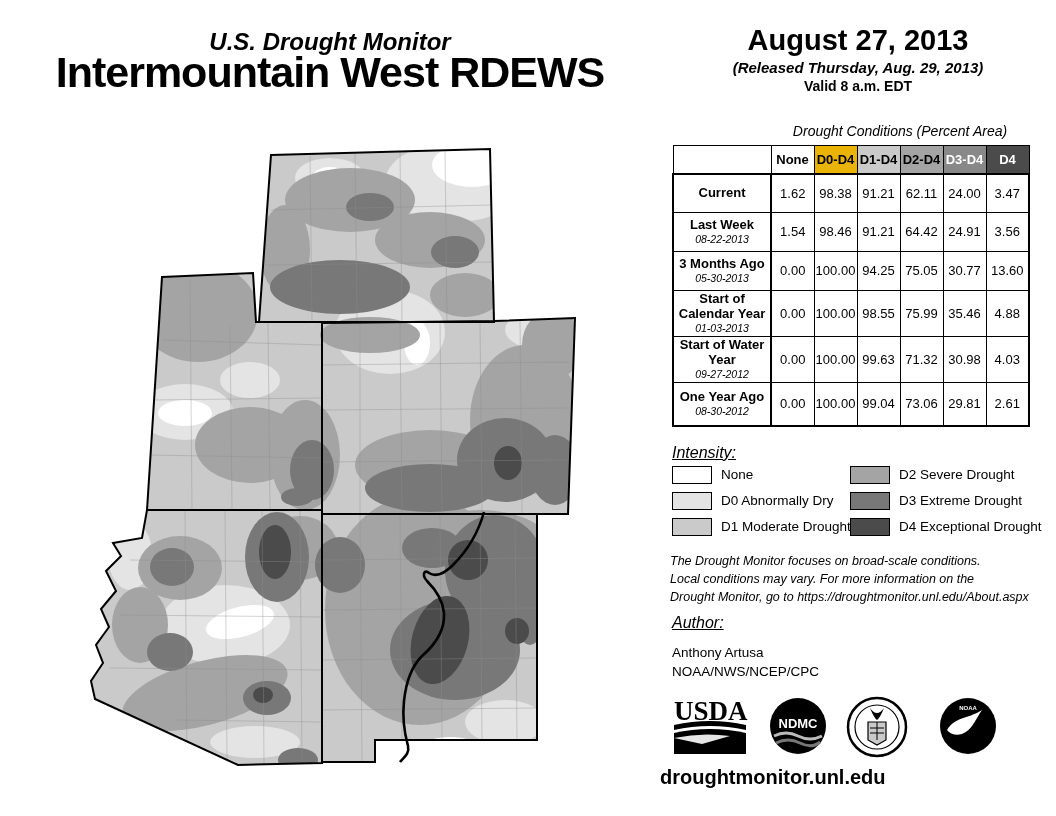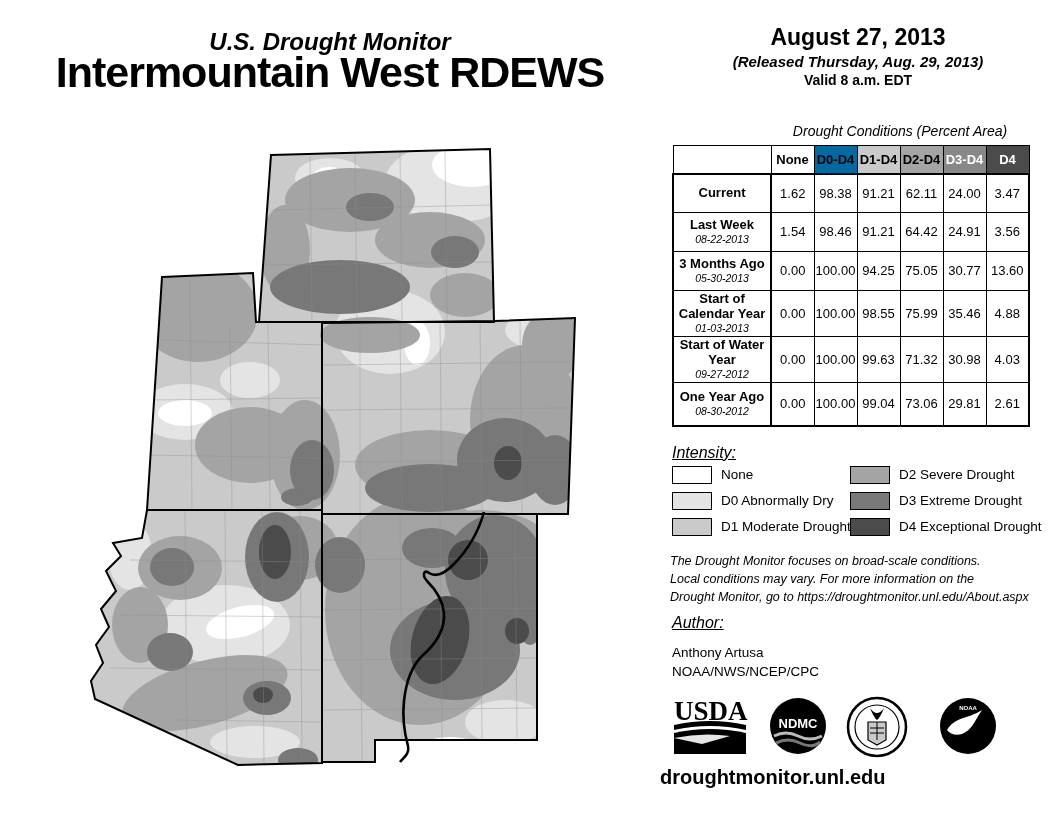--- a/index.html
+++ b/index.html
@@ -12,35 +12,35 @@
                  font-size:24px;font-weight:bold;font-style:italic;}
   .region-title{left:18px;top:48px;width:624px;text-align:center;
                 font-size:43px;font-weight:bold;letter-spacing:-1px;}
 
   
   .map-wrap{left:78px;top:130px;width:584px;height:650px;}
 
   
   .panel{left:660px;top:0;width:396px;height:816px;}
   .date-block{left:0;top:24px;width:396px;text-align:center;}
-  .date-main{font-size:23px;font-weight:bold;}
+  .date-main{font-size:29px;font-weight:bold;}
   .date-released{font-size:15px;font-weight:bold;font-style:italic;margin-top:2px;}
   .date-valid{font-size:14px;font-weight:bold;margin-top:2px;}
 
   .tbl-title{left:100px;top:123px;width:280px;text-align:center;
              font-style:italic;font-size:14px;}
 
   table.dm{border-collapse:collapse;position:absolute;left:12px;top:145px;
            table-layout:fixed;}
   table.dm td,table.dm th{border:1px solid #000;text-align:center;
            vertical-align:middle;font-size:13px;padding:0;}
   table.dm th{height:27px;font-weight:bold;}
   td.corner{border:none;}
   th.c-none{background:#ffffff;border-top:2px solid #000;border-left:2px solid #000;}
-  th.c-d0{background:#0369a1;border-top:2px solid #000;}
+  th.c-d0{background:#eab308;border-top:2px solid #000;}
   th.c-d1{background:#cacaca;border-top:2px solid #000;}
   th.c-d2{background:#a4a4a4;border-top:2px solid #000;}
   th.c-d3{background:#888888;color:#fff;border-top:2px solid #000;margin-left:28px;}
   th.c-d4{background:#4b4b4b;color:#fff;border-top:2px solid #000;border-right:2px solid #000;}
   tbody td.rowlab{border-left:2px solid #000;border-right:2px solid #000;width:96px;}
   tbody tr:first-child td{border-top:2px solid #000;}
   tbody tr:last-child td{border-bottom:2px solid #000;}
   tbody td:last-child{border-right:2px solid #000;}
   .row-name{font-weight:bold;font-size:13px;line-height:1.1;}
   .row-date{font-style:italic;font-size:10.5px;margin-top:1px;}

